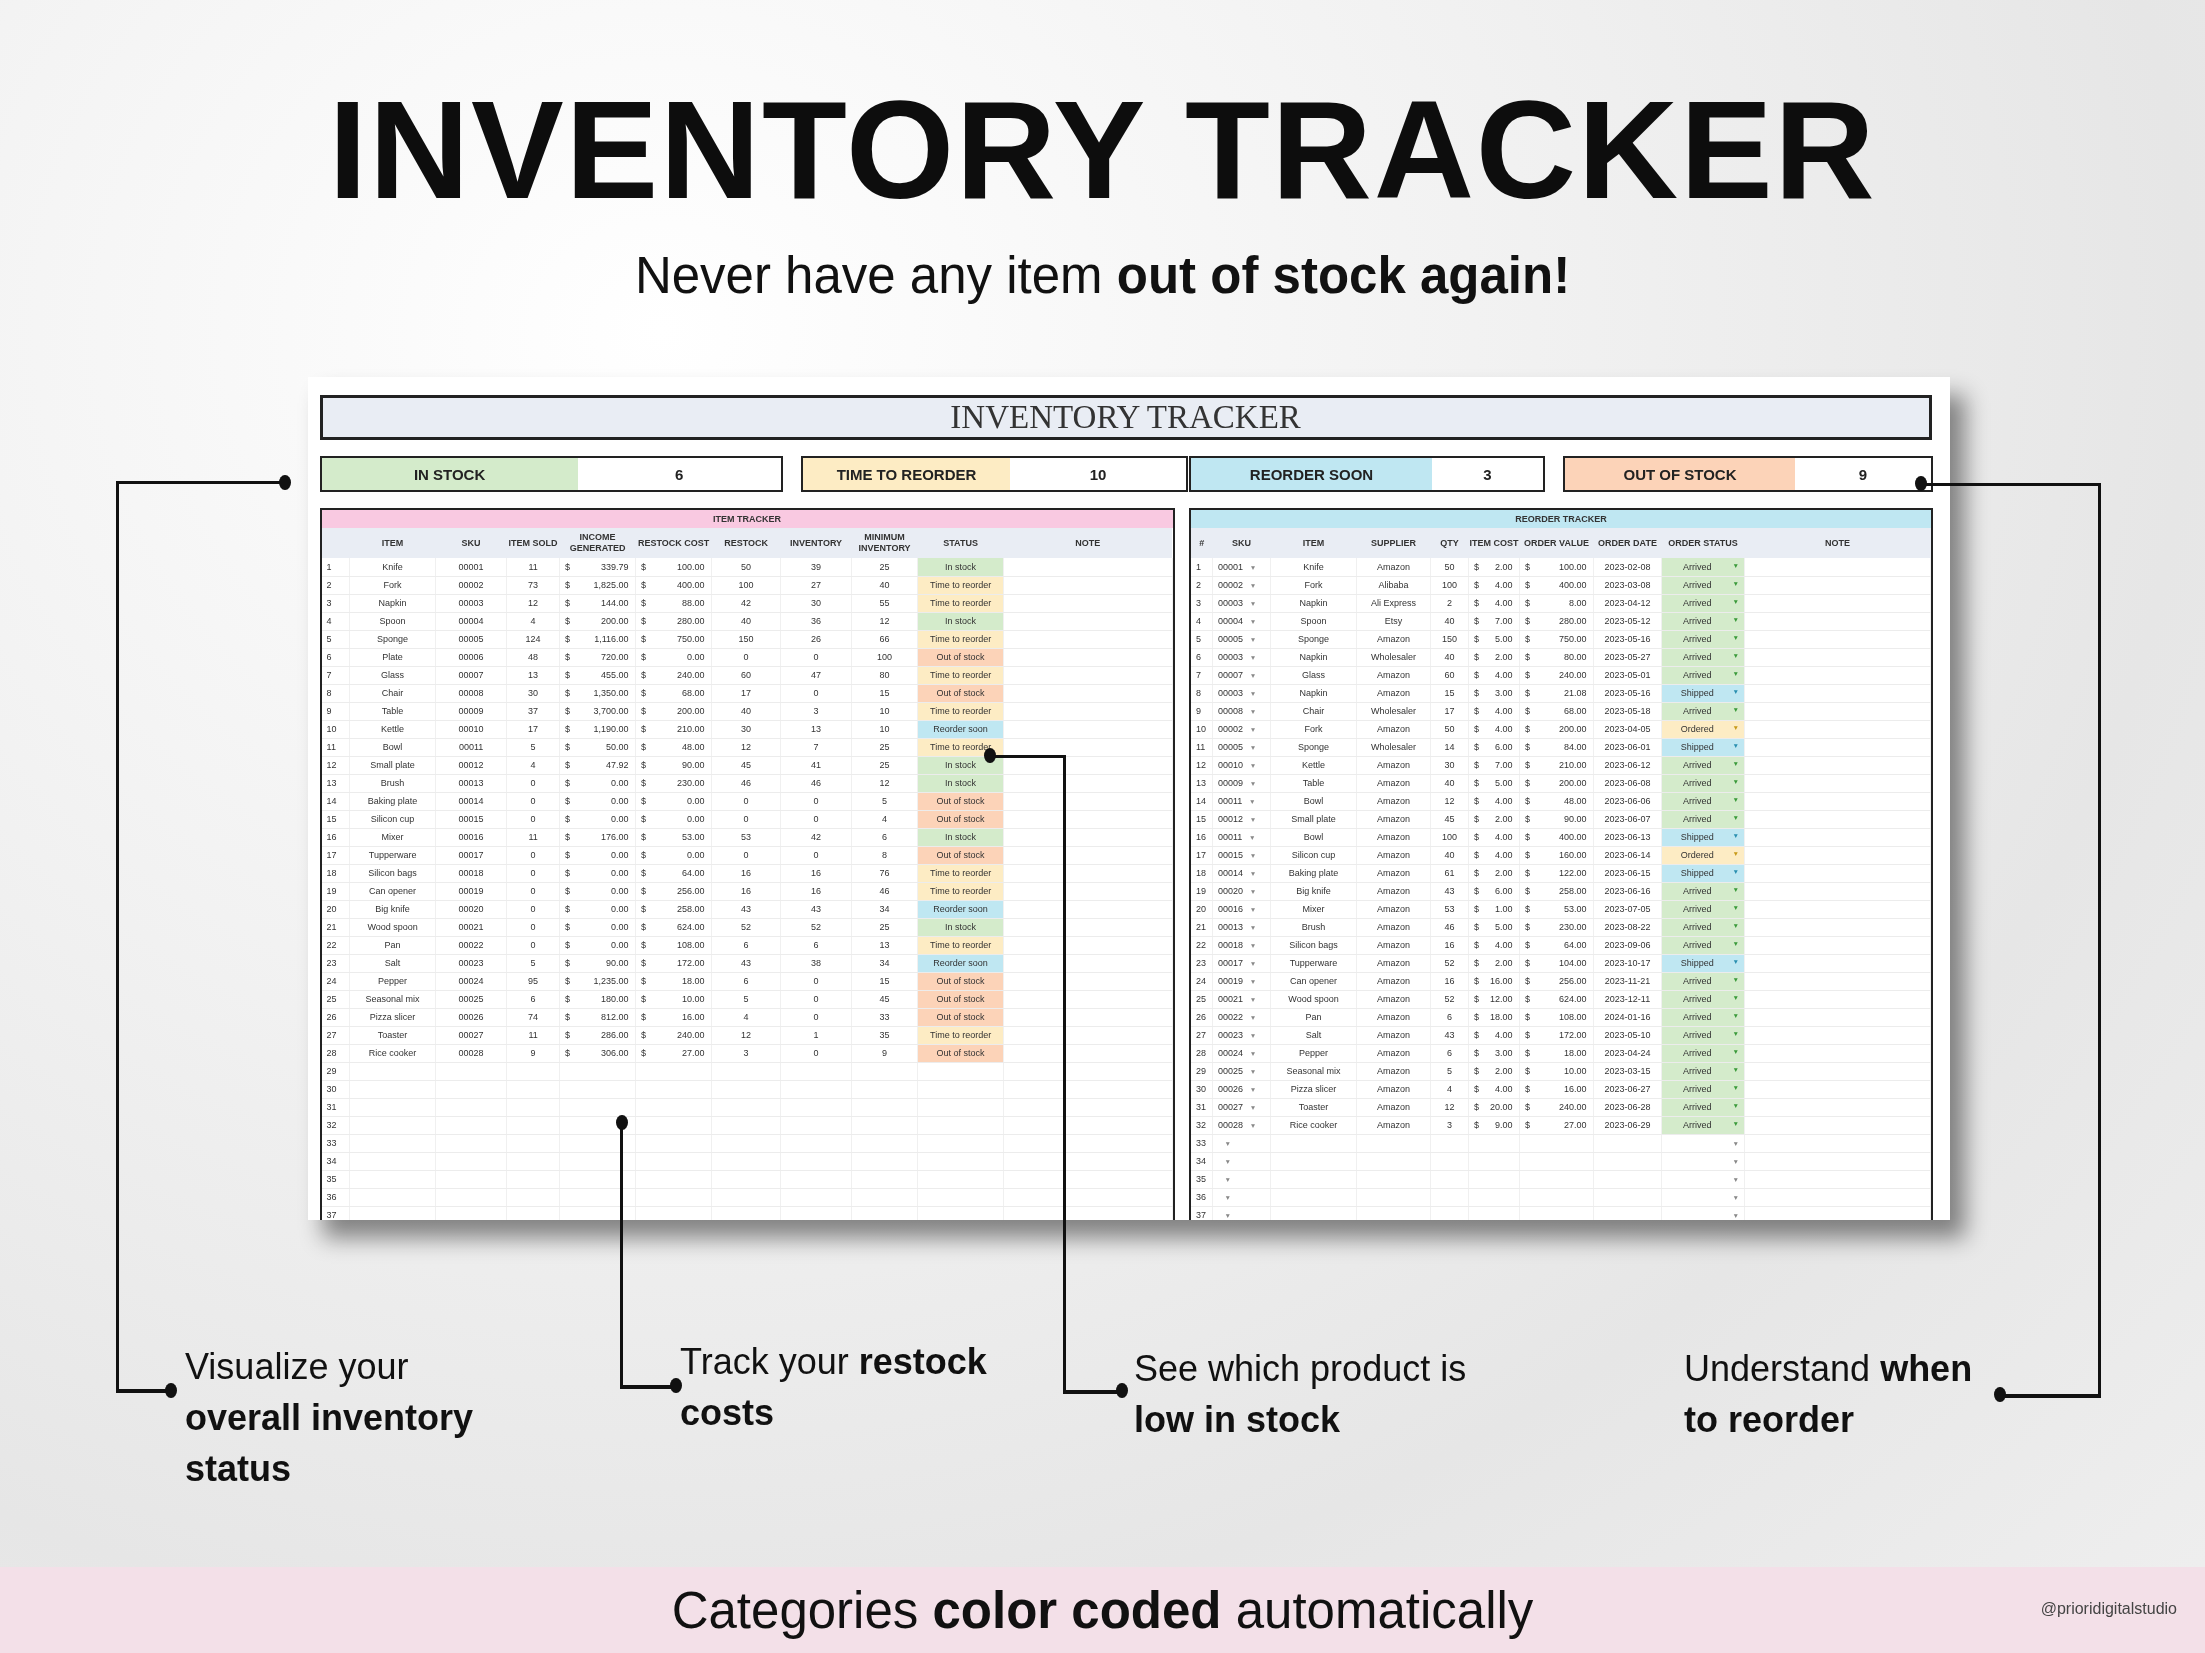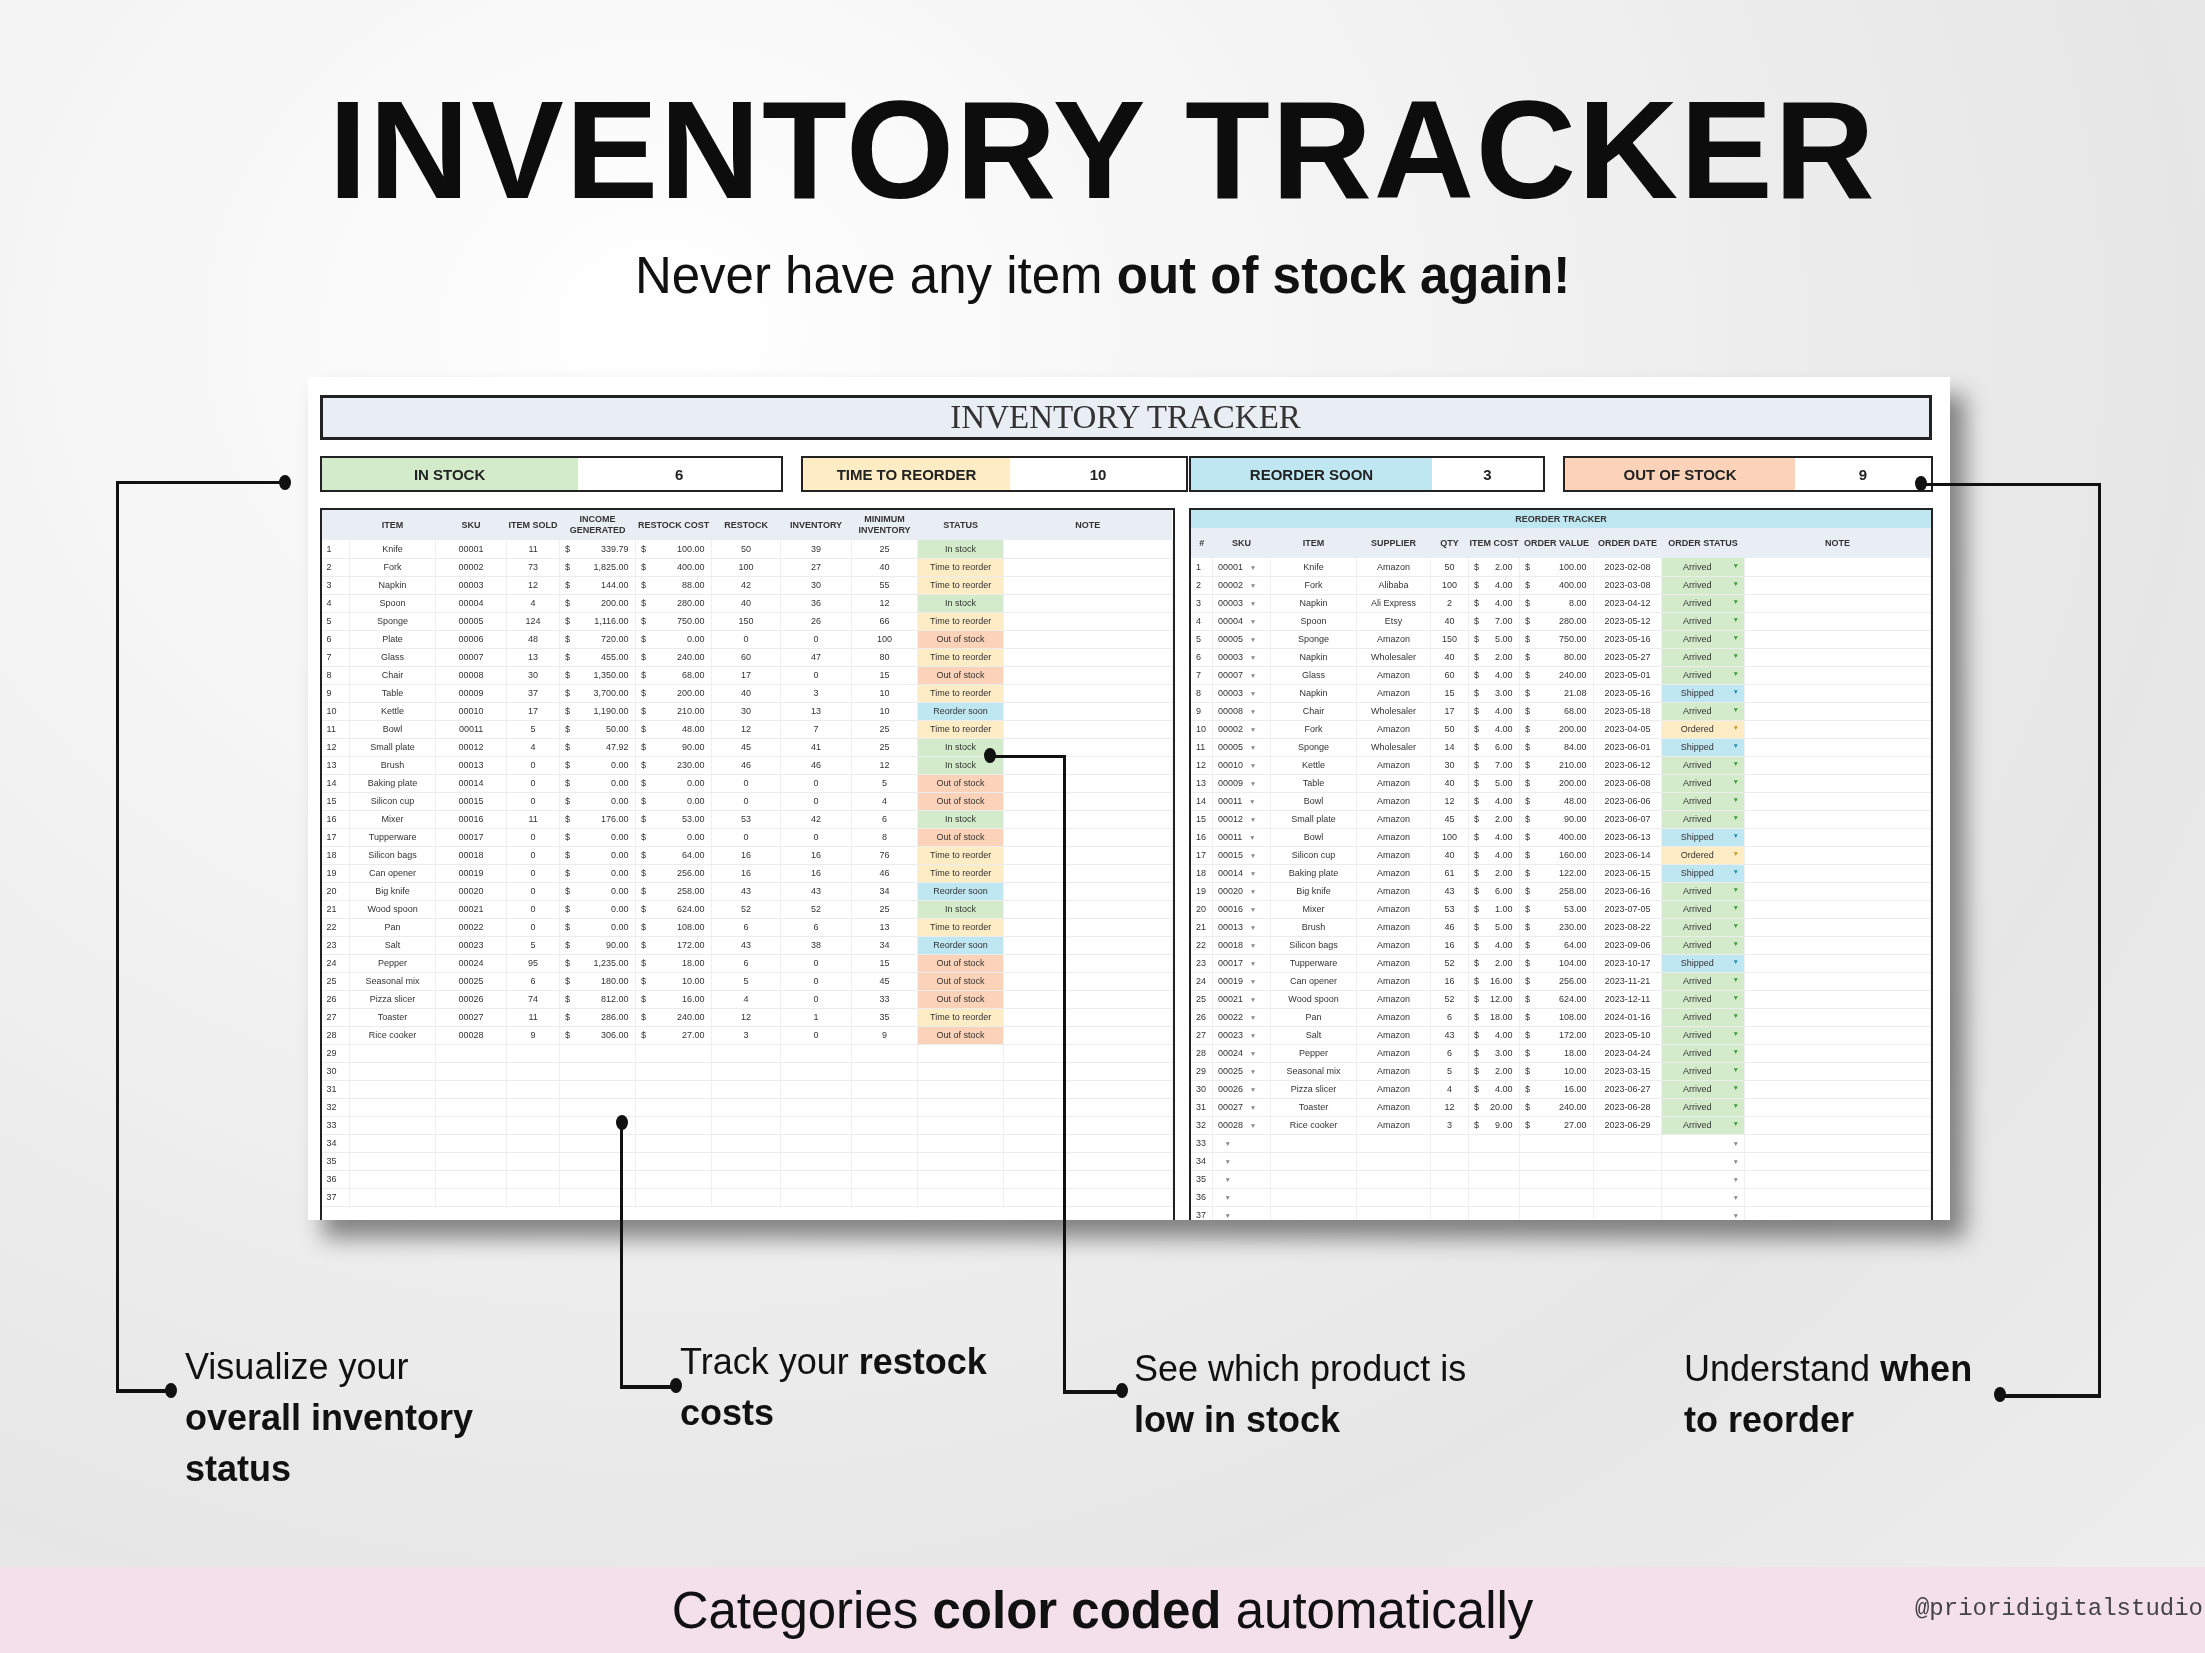--- a/index.html
+++ b/index.html
@@ -52,21 +52,21 @@
   .line { position: absolute; background: #111; }
   .dot { position: absolute; width: 11.6px; height: 15px; border-radius: 50%; background: #111; }
   .callout { position: absolute; font-size: 36px; line-height: 51px; color: #111; }
   .callout b { font-weight: 700; }
 
   .footer {
     position: absolute; left: 0; right: 0; top: 1567px; height: 87px; background: #f3e0e8;
     text-align: center; font-size: 51px; line-height: 87px; color: #111;
   }
   .footer b { font-weight: 700; }
-  .handle { position: absolute; right: 2px; bottom: 1.7px; font-size: 24px; color: #444; font-family: Liberation Mono, monospace; }
+  .handle { position: absolute; right: 28px; bottom: 1.7px; font-size: 16px; color: #444; }
 </style>
 </head>
 <body>
 
 <div class="headline">INVENTORY TRACKER</div>
 <div class="subline"><span>Never have any item </span><b>out of stock again!</b></div>
 
 <div class="sheet">
   <div class="sheet-title">INVENTORY TRACKER</div>
 
@@ -82,20 +82,21 @@
   <div class="kpi" style="left:881px;width:356px;left:881px;">
     <div class="lab" style="width: 241px; background: rgb(191, 231, 242);">REORDER SOON</div>
     <div class="val">3</div>
   </div>
   <div class="kpi" style="left:1255px;width:370px;">
     <div class="lab" style="width: 230px; background: rgb(252, 211, 184);">OUT OF STOCK</div>
     <div class="val">9</div>
   </div>
 
   <div class="panel" style="left:11.6px;width:855px;">
+    <div class="panel-head" id="item-head" style="background: rgb(249, 201, 225);">ITEM TRACKER</div>
     <table>
       <colgroup>
         <col style="width:28px">
           <col style="width:86px">
           <col style="width:71px">
           <col style="width:53px">
           <col style="width:76px">
           <col style="width:76px">
           <col style="width:69px">
           <col style="width:71px">

